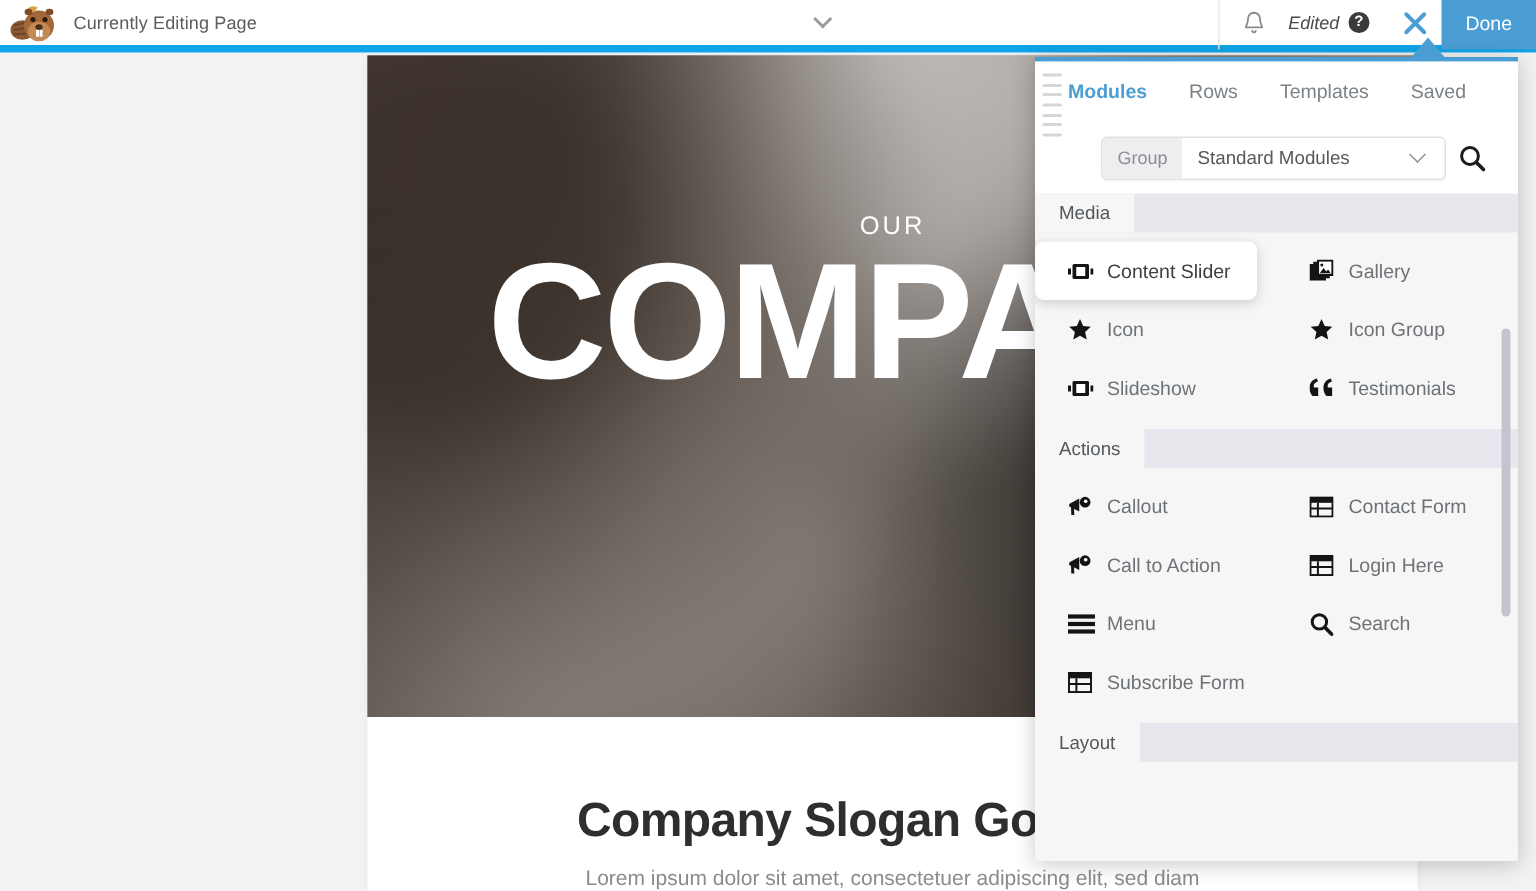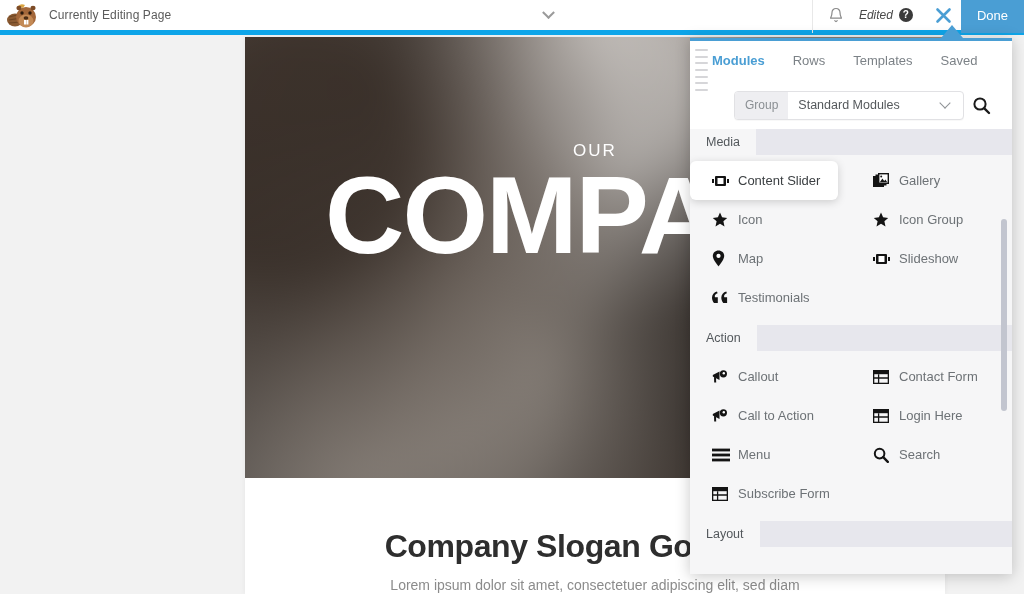--- a/index.html
+++ b/index.html
@@ -344,29 +344,20 @@
 
       <div class="cell">
         <span class="ico">
           <svg width="16" height="16" viewBox="0 0 16 16">
             <path d="M8 0.6 L10.1 5.3 L15.2 5.9 L11.4 9.3 L12.5 14.4 L8 11.8 L3.5 14.4 L4.6 9.3 L0.8 5.9 L5.9 5.3 Z" fill="#141414"></path>
           </svg>
         </span>
         <span>Icon Group</span>
       </div>
 
-      <div class="cell">
-        <span class="ico">
-          <svg width="13" height="17" viewBox="0 0 13 17">
-            <path d="M6.5 0.6 C3.2 0.6 0.8 3 0.8 6.1 C0.8 10 6.5 16.4 6.5 16.4 C6.5 16.4 12.2 10 12.2 6.1 C12.2 3 9.8 0.6 6.5 0.6 Z" fill="#141414"></path>
-            <circle cx="6.5" cy="5.9" r="2.1" fill="#ffffff"></circle>
-          </svg>
-        </span>
-        <span>Map</span>
-      </div>
 
       <div class="cell">
         <span class="ico">
           <svg width="17" height="12" viewBox="0 0 17 12">
             <rect x="3" y="1" width="11" height="10" rx="1" fill="#141414"></rect>
             <rect x="5.5" y="3" width="6" height="6" fill="#ffffff"></rect>
             <rect x="0" y="4" width="2" height="4" fill="#141414"></rect>
             <rect x="15" y="4" width="2" height="4" fill="#141414"></rect>
           </svg>
         </span>
@@ -378,21 +369,21 @@
           <svg width="17" height="13" viewBox="0 0 17 13">
             <path d="M2 12 C0.6 10.4 0 8.6 0 6.6 C0 3.4 2 1 5 0.4 L5.6 2.3 C3.8 2.9 2.8 4 2.8 5.3 C2.8 5.7 2.9 6 3 6.3 L5.8 6.3 L5.8 12 Z" fill="#141414"></path>
             <path d="M11.3 12 C9.9 10.4 9.3 8.6 9.3 6.6 C9.3 3.4 11.3 1 14.3 0.4 L14.9 2.3 C13.1 2.9 12.1 4 12.1 5.3 C12.1 5.7 12.2 6 12.3 6.3 L15.1 6.3 L15.1 12 Z" fill="#141414"></path>
           </svg>
         </span>
         <span>Testimonials</span>
       </div>
     </div>
 
     <div class="section-head">
-      <div class="lbl">Action</div>
+      <div class="lbl">Actions</div>
       <div class="rest"></div>
     </div>
     <div class="grid">
 
       <div class="cell">
         <span class="ico">
           <svg width="17" height="15" viewBox="0 0 17 15">
             <path d="M0.8 6 L7.5 2.4 L7.5 11 L0.8 7.6 Z" fill="#141414"></path>
             <path d="M2 7.8 L2.2 13.4 L4.2 13.4 L4 8.8 Z" fill="#141414"></path>
             <circle cx="11.4" cy="4.8" r="3.6" fill="#141414"></circle>

